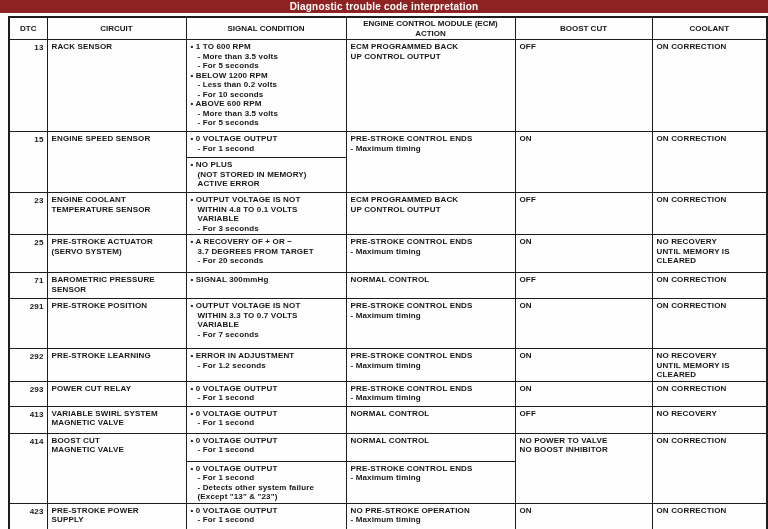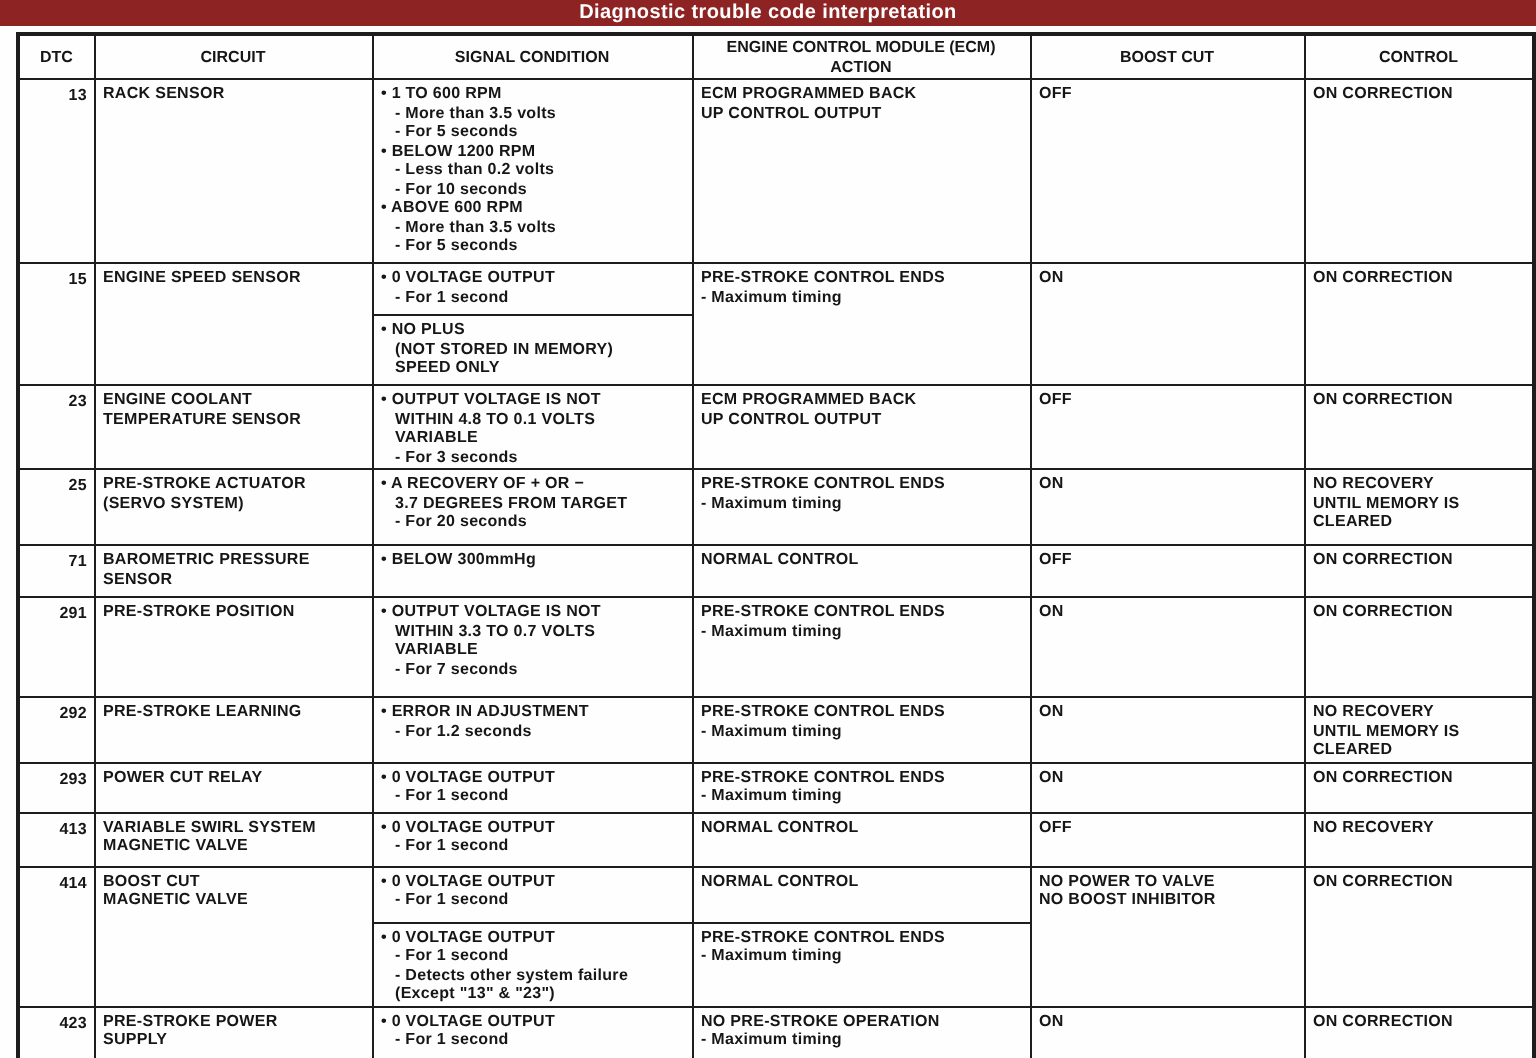--- a/index.html
+++ b/index.html
@@ -52,21 +52,21 @@
         <col style="width:115px">
       </colgroup>
       <thead>
         <tr>
             <th>DTC</th>
             <th>CIRCUIT</th>
             <th>SIGNAL CONDITION</th>
             <th>ENGINE CONTROL MODULE (ECM)
 ACTION</th>
             <th>BOOST CUT</th>
-            <th>CONTROL</th>
+            <th>COOLANT</th>
           </tr>
       </thead>
       <tbody>
           <tr style="height: 92px;">
             <td class="c-dtc">
               <div class="line">13</div>
             </td>
             <td class="c-circuit">
               <div class="line">RACK SENSOR</div>
             </td>
@@ -111,21 +111,21 @@
               <div class="line">ON</div>
             </td>
             <td rowspan="2" class="c-recovery">
               <div class="line">ON CORRECTION</div>
             </td>
           </tr>
           <tr style="height: 35px;">
             <td class="c-signal">
               <div class="line">• NO PLUS</div>
               <div class="line indent">(NOT STORED IN MEMORY)</div>
-              <div class="line indent">SPEED ONLY</div>
+              <div class="line indent">ACTIVE ERROR</div>
             </td>
           </tr>
           <tr style="height: 42px;">
             <td class="c-dtc">
               <div class="line">23</div>
             </td>
             <td class="c-circuit">
               <div class="line">ENGINE COOLANT</div>
               <div class="line">TEMPERATURE SENSOR</div>
             </td>
@@ -174,21 +174,21 @@
           </tr>
           <tr style="height: 26px; padding-left: 48px;">
             <td class="c-dtc">
               <div class="line">71</div>
             </td>
             <td class="c-circuit">
               <div class="line">BAROMETRIC PRESSURE</div>
               <div class="line">SENSOR</div>
             </td>
             <td class="c-signal">
-              <div class="line">• BELOW 300mmHg</div>
+              <div class="line">• SIGNAL 300mmHg</div>
             </td>
             <td class="c-ecm">
               <div class="line">NORMAL CONTROL</div>
             </td>
             <td class="c-boost">
               <div class="line">OFF</div>
             </td>
             <td class="c-recovery">
               <div class="line">ON CORRECTION</div>
             </td>

